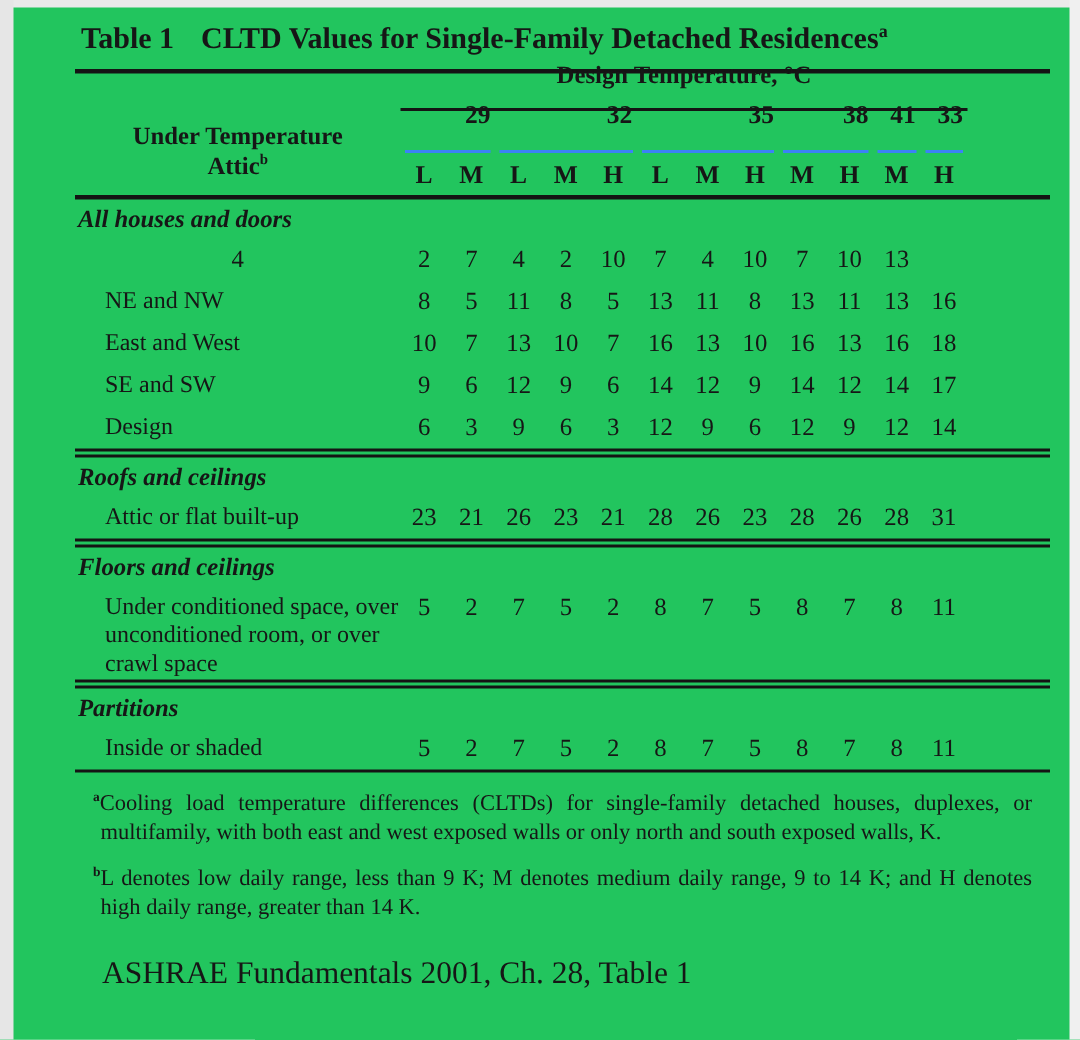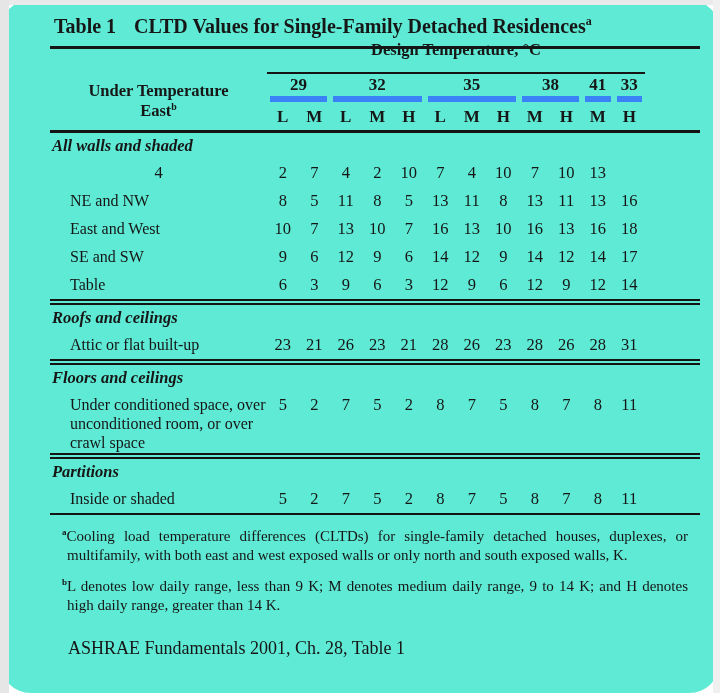--- a/index.html
+++ b/index.html
@@ -1,35 +1,35 @@
 <!DOCTYPE html>
 <html><head>
 <meta charset="utf-8">
 <style>
   html,body{margin:0;padding:0;}
   body{width:720px;height:693px;background:#ffffff;font-family:"Liberation Serif","DejaVu Serif",serif;color:#161616;overflow:hidden;}
-  .page{position:relative;width:720px;height:693px;background:#5eead4;border-radius:31px;}
+  .page{position:relative;width:720px;height:693px;background:#22c55e;}
   .edge-left{position:absolute;left:0;top:0;width:9px;height:100%;background:#e6e6e6;}
   .edge-top{position:absolute;left:0;top:0;width:100%;height:5px;background:#eaeaea;}
   .edge-right{position:absolute;right:0;top:0;width:7px;height:100%;background:#f0f0f0;}
   .content{position:relative;padding:14px 20px 0 50px;width:650px;}
 
   .title{font-size:20px;font-weight:bold;line-height:24px;margin:0 0 8px 4px;white-space:nowrap;}
   .title .tlabel{margin-right:18px;}
   sup{font-size:60%;vertical-align:super;line-height:0;}
 
   .rule{border:0;background:#141414;height:3px;margin:0;}
   .rule.thin{height:2px;}
   .rule.dbl{height:6px;background:transparent;border-top:2px solid #141414;border-bottom:2px solid #141414;box-sizing:border-box;}
 
   
   .thead{display:grid;grid-template-columns:217px repeat(12,31.5px) 1fr;grid-template-rows:25px 28px 28px;align-items:end;}
   .col-title{grid-column:2/14;grid-row:1;text-align:center;font-weight:bold;font-size:16.5px;border-bottom:2px solid #141414;padding-bottom:12px;}
   .dtr{grid-column:1;grid-row:2/4;align-self:center;text-align:center;font-weight:bold;font-size:16.5px;line-height:20px;padding-bottom:2px;}
-  .tg{grid-row:2;text-align:center;font-weight:bold;font-size:17px;border-bottom:6px solid #3b82f6;margin:0 3px;padding-bottom:1px;}
+  .tg{grid-row:2;text-align:right;font-weight:bold;font-size:17px;border-bottom:2px solid #3b82f6;margin:0 3px;padding-bottom:13px;}
   .tg.g0{grid-column:2/4;}
   .tg.g1{grid-column:4/7;}
   .tg.g2{grid-column:7/10;}
   .tg.g3{grid-column:10/12;}
   .tg.g4{grid-column:12/13;}
   .tg.g5{grid-column:13/14;}
   .rl{grid-row:3;text-align:center;font-weight:bold;font-size:17px;padding-bottom:3px;}
 
   
   .tr{display:grid;grid-template-columns:217px repeat(12,31.5px) 1fr;align-items:center;min-height:28px;}
@@ -37,39 +37,39 @@
   .tr .n{text-align:center;font-size:16.5px;}
   .tr.top{align-items:start;min-height:62px;}
   .tr.top .n{line-height:27px;}
   .tr.top .lbl{line-height:19px;padding-top:4px;max-width:198px;}
   .sec-h{height:26px;display:flex;align-items:center;font-style:italic;font-weight:bold;font-size:16.5px;padding-left:2px;}
 
   .footnotes{margin-top:5px;width:100%;}
   .fn{font-size:15px;line-height:19px;text-align:justify;margin:12px;text-indent:-5px;padding-left:5px;}
   .fn sup{font-weight:bold;}
 
-  .caption{margin:18px 0 0 18px;font-size:18px;line-height:30px;font-weight:normal;}
+  .caption{margin:18px 0 0 18px;font-size:21px;line-height:30px;font-weight:normal;}
 </style>
 </head>
 <body>
 
 <div class="page">
   <div class="edge-top"></div>
   <div class="edge-left"></div>
   <div class="edge-right"></div>
 
   <div class="content">
 
     <h1 class="title"><span class="tlabel">Table 1</span><span>CLTD Values for Single-Family Detached Residences</span><sup>a</sup></h1>
 
     <div class="rule"></div>
 
     <div class="thead">
       <div class="col-title">Design Temperature, °C</div>
-      <div class="dtr"><span>Under Temperature</span><br><span>East</span><sup>b</sup></div>
+      <div class="dtr"><span>Under Temperature</span><br><span>Attic</span><sup>b</sup></div>
       <div class="tg g0">29</div>
       <div class="tg g1">32</div>
       <div class="tg g2">35</div>
       <div class="tg g3">38</div>
       <div class="tg g4">41</div>
       <div class="tg g5">33</div>
       <div class="rl" style="grid-column:2">L</div>
       <div class="rl" style="grid-column:3">M</div>
       <div class="rl" style="grid-column:4">L</div>
       <div class="rl" style="grid-column:5">M</div>
@@ -79,21 +79,21 @@
       <div class="rl" style="grid-column:9">H</div>
       <div class="rl" style="grid-column:10">M</div>
       <div class="rl" style="grid-column:11">H</div>
       <div class="rl" style="grid-column:12">M</div>
       <div class="rl" style="grid-column:13">H</div>
     </div>
 
     <div class="rule"></div>
 
     <div>
-      <div class="sec-h">All walls and shaded</div>
+      <div class="sec-h">All houses and doors</div>
       <div class="tr">
           <div class="n">4</div>
           <div class="n">2</div>
           <div class="n">7</div>
           <div class="n">4</div>
           <div class="n">2</div>
           <div class="n">10</div>
           <div class="n">7</div>
           <div class="n">4</div>
           <div class="n">10</div>
@@ -140,21 +140,21 @@
           <div class="n">6</div>
           <div class="n">14</div>
           <div class="n">12</div>
           <div class="n">9</div>
           <div class="n">14</div>
           <div class="n">12</div>
           <div class="n">14</div>
           <div class="n">17</div>
         </div>
       <div class="tr">
-          <div class="lbl">Table</div>
+          <div class="lbl">Design</div>
           <div class="n">6</div>
           <div class="n">3</div>
           <div class="n">9</div>
           <div class="n">6</div>
           <div class="n">3</div>
           <div class="n">12</div>
           <div class="n">9</div>
           <div class="n">6</div>
           <div class="n">12</div>
           <div class="n">9</div>

